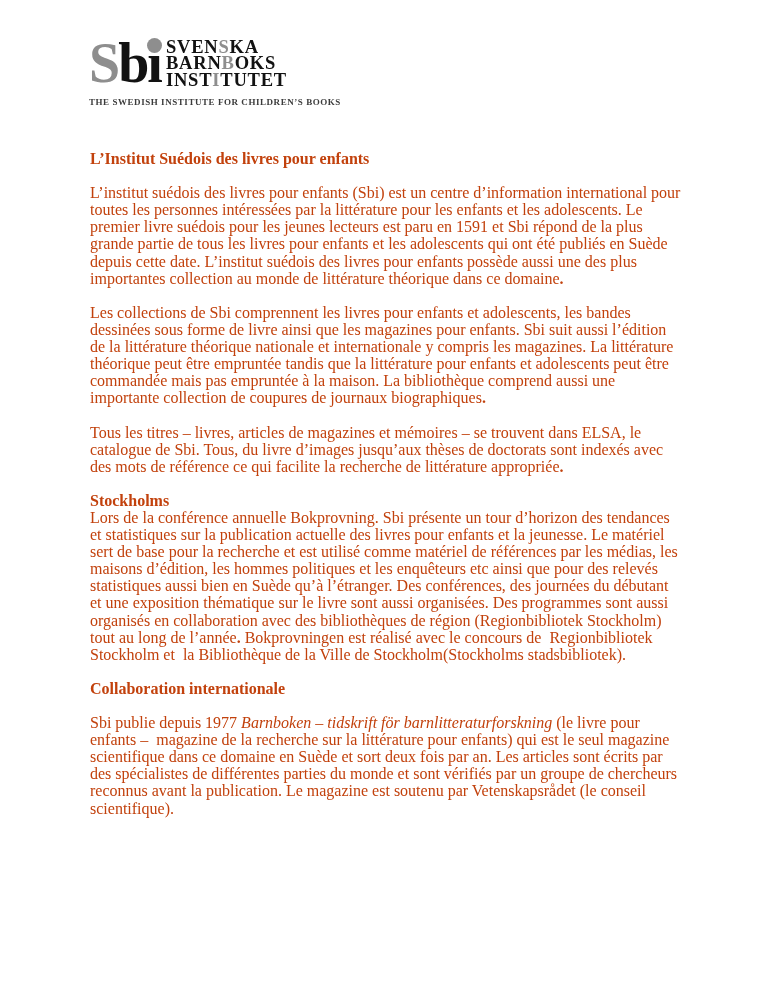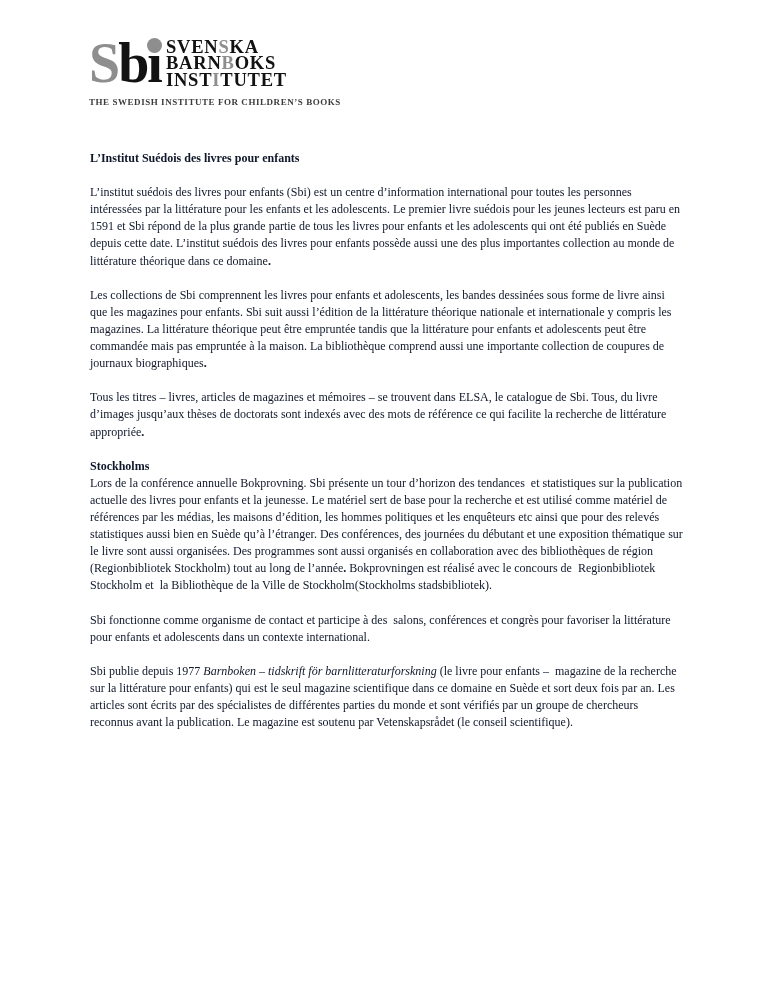--- a/index.html
+++ b/index.html
@@ -65,23 +65,23 @@
     color: var(--tagline-gray, #3c3c3c);
     white-space: nowrap;
   }
 
   
   .content {
     position: absolute;
     left: 90px;
     top: 150px;
     width: 594px;
-    font-size: 12px;
+    font-size: 16px;
     line-height: 17.1px;
-    color: #0f172a;
+    color: #c2410c;
   }
   .sec + .sec { margin-top: 17.1px; }
   .sec-heading { font-weight: bold; }
   .sec-heading.u { text-decoration: underline; }
   .sec-heading.gap { margin-bottom: 17.1px; }
   .sec-para { white-space: pre-wrap; }
   .sec-para .b { font-weight: bold; }
   .sec-para .i { font-style: italic; }
 </style>
 </head>
@@ -109,20 +109,20 @@
         <div class="sec-para"><span>Les collections de Sbi comprennent les livres pour enfants et adolescents, les bandes dessinées sous forme de livre ainsi que les magazines pour enfants. Sbi suit aussi l’édition de la littérature théorique nationale et internationale y compris les magazines. La littérature théorique peut être empruntée tandis que la littérature pour enfants et adolescents peut être commandée mais pas empruntée à la maison. La bibliothèque comprend aussi une importante collection de coupures de journaux biographiques</span><span class="b">.</span></div>
       </section>
       <section class="sec">
         <div class="sec-para"><span>Tous les titres – livres, articles de magazines et mémoires – se trouvent dans ELSA, le catalogue de Sbi. Tous, du livre d’images jusqu’aux thèses de doctorats sont indexés avec des mots de référence ce qui facilite la recherche de littérature appropriée</span><span class="b">.</span></div>
       </section>
       <section class="sec">
         <div class="sec-heading">Stockholms</div>
         <div class="sec-para"><span>Lors de la conférence annuelle Bokprovning. Sbi présente un tour d’horizon des tendances  et statistiques sur la publication actuelle des livres pour enfants et la jeunesse. Le matériel sert de base pour la recherche et est utilisé comme matériel de références par les médias, les maisons d’édition, les hommes politiques et les enquêteurs etc ainsi que pour des relevés statistiques aussi bien en Suède qu’à l’étranger. Des conférences, des journées du débutant et une exposition thématique sur le livre sont aussi organisées. Des programmes sont aussi organisés en collaboration avec des bibliothèques de région (Regionbibliotek Stockholm) tout au long de l’année</span><span class="b">.</span><span> Bokprovningen est réalisé avec le concours de  Regionbibliotek Stockholm et  la Bibliothèque de la Ville de Stockholm(Stockholms stadsbibliotek).</span></div>
       </section>
       <section class="sec">
-        <div class="sec-para"><span>Sbi fonctionne comme organisme de contact et participe à des  salons, conférences et congrès pour favoriser la littérature pour enfants et adolescents dans un contexte international.</span></div>
+        <div class="sec-heading">Collaboration internationale</div>
       </section>
       <section class="sec">
         <div class="sec-para"><span>Sbi publie depuis 1977 </span><span class="i">Barnboken – tidskrift för barnlitteraturforskning</span><span> (le livre pour enfants –  magazine de la recherche sur la littérature pour enfants) qui est le seul magazine scientifique dans ce domaine en Suède et sort deux fois par an. Les articles sont écrits par des spécialistes de différentes parties du monde et sont vérifiés par un groupe de chercheurs reconnus avant la publication. Le magazine est soutenu par Vetenskapsrådet (le conseil scientifique).</span></div>
       </section>
     </div>
 
 </div>
 
 </body></html>

